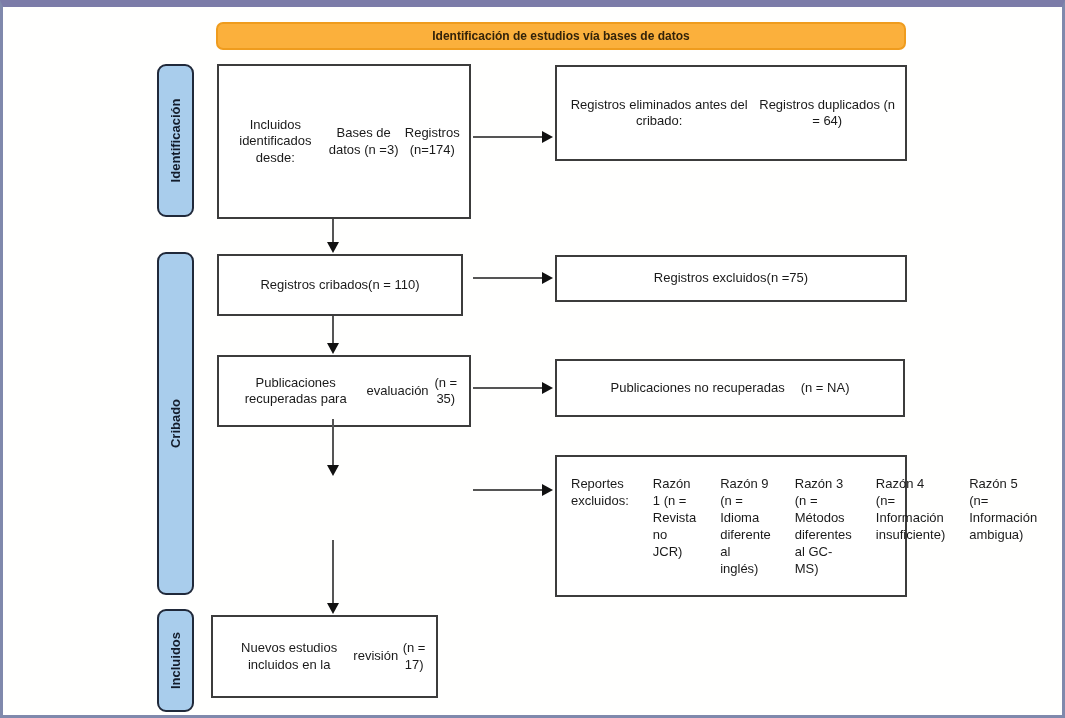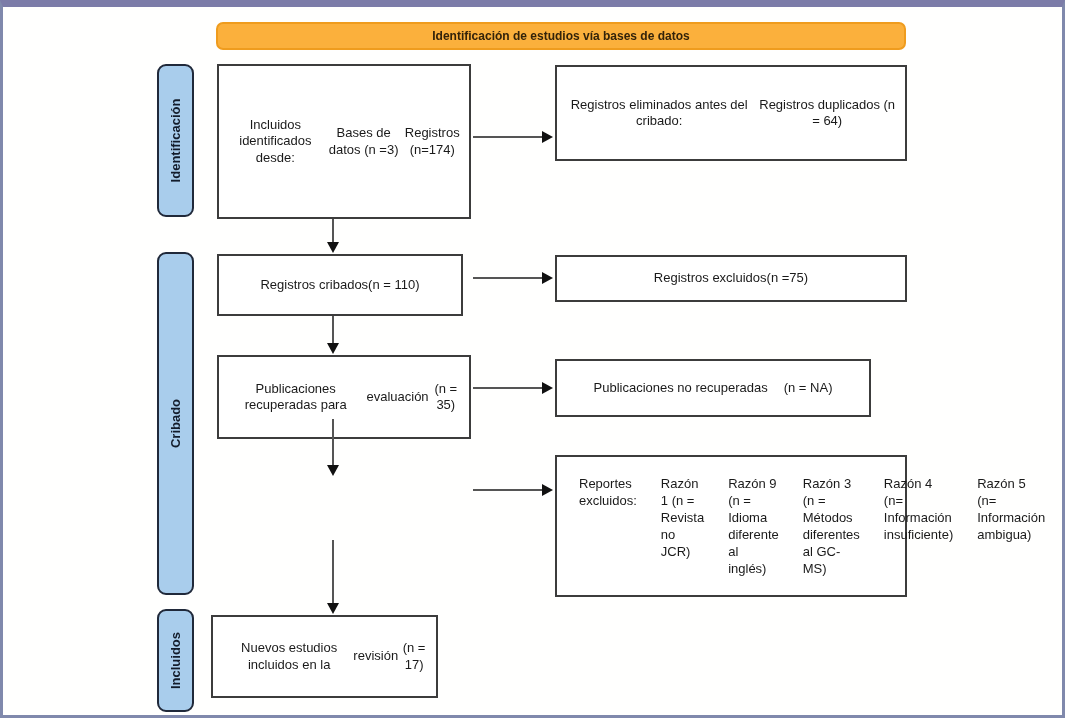--- a/index.html
+++ b/index.html
@@ -32,21 +32,21 @@
   }
   .box{
     position:absolute;box-sizing:border-box;
     background:#ffffff;border:2px solid #3c3c3c;
     display:flex;justify-content:center;align-items:center;
     text-align:center;font-size:13px;line-height:16.5px;color:#1a1a1a;
     padding:2px 6px;
   }
   .box.reasons{
     justify-content:space-between;align-items:flex-start;
-    text-align:left;padding:18px 8px 8px 22px;line-height:17px;
+    text-align:left;padding:18px 8px 8px 14px;line-height:17px;
   }
   .box.reasons .reason{padding-left:24px;}
   .arrow-h{position:absolute;height:2px;background:#555;}
   .arrow-h::after{
     content:'';position:absolute;right:-10px;top:-5px;
     border-left:11px solid #111;border-top:6px solid transparent;border-bottom:6px solid transparent;
   }
   .arrow-v{position:absolute;width:2px;background:#555;}
   .arrow-v::after{
     content:'';position:absolute;bottom:-10px;left:-5px;
@@ -76,21 +76,21 @@
     <div>Incluidos identificados desde:</div>
     <div>Bases de datos (n =3)</div>
     <div>Registros (n=174)</div>
   </div>
 
   <div class="box" style="left:214px;top:247px;width:246px;height:62px;">
     <div>Registros cribados</div>
     <div>(n = 110)</div>
   </div>
 
-  <div class="box" style="left:214px;top:348px;width:254px;height:84px;">
+  <div class="box" style="left:214px;top:348px;width:254px;height:72px;">
     <div>Publicaciones recuperadas para</div>
     <div>evaluación</div>
     <div>(n = 35)</div>
   </div>
 
 
   <div class="box" style="left:208px;top:608px;width:227px;height:83px;padding-left:12px;">
     <div>Nuevos estudios incluidos en la</div>
     <div>revisión</div>
     <div>(n = 17)</div>
@@ -99,21 +99,21 @@
   <div class="box" style="left:552px;top:58px;width:352px;height:96px;">
     <div>Registros eliminados antes del cribado:</div>
     <div>Registros duplicados (n = 64)</div>
   </div>
 
   <div class="box" style="left:552px;top:248px;width:352px;height:47px;">
     <div>Registros excluidos</div>
     <div>(n =75)</div>
   </div>
 
-  <div class="box" style="left:552px;top:352px;width:316px;height:58px;gap:16px;">
+  <div class="box" style="left:552px;top:352px;width:350px;height:58px;gap:16px;">
     <div>Publicaciones no recuperadas</div>
     <div>(n = NA)</div>
   </div>
 
   <div class="box reasons" style="left:552px;top:448px;width:352px;height:142px;">
     <div>Reportes excluidos:</div>
     <div class="reason">Razón 1 (n = Revista no JCR)</div>
     <div class="reason">Razón 9 (n = Idioma diferente al inglés)</div>
     <div class="reason">Razón 3 (n = Métodos diferentes al GC-MS)</div>
     <div class="reason">Razón 4 (n= Información insuficiente)</div>

